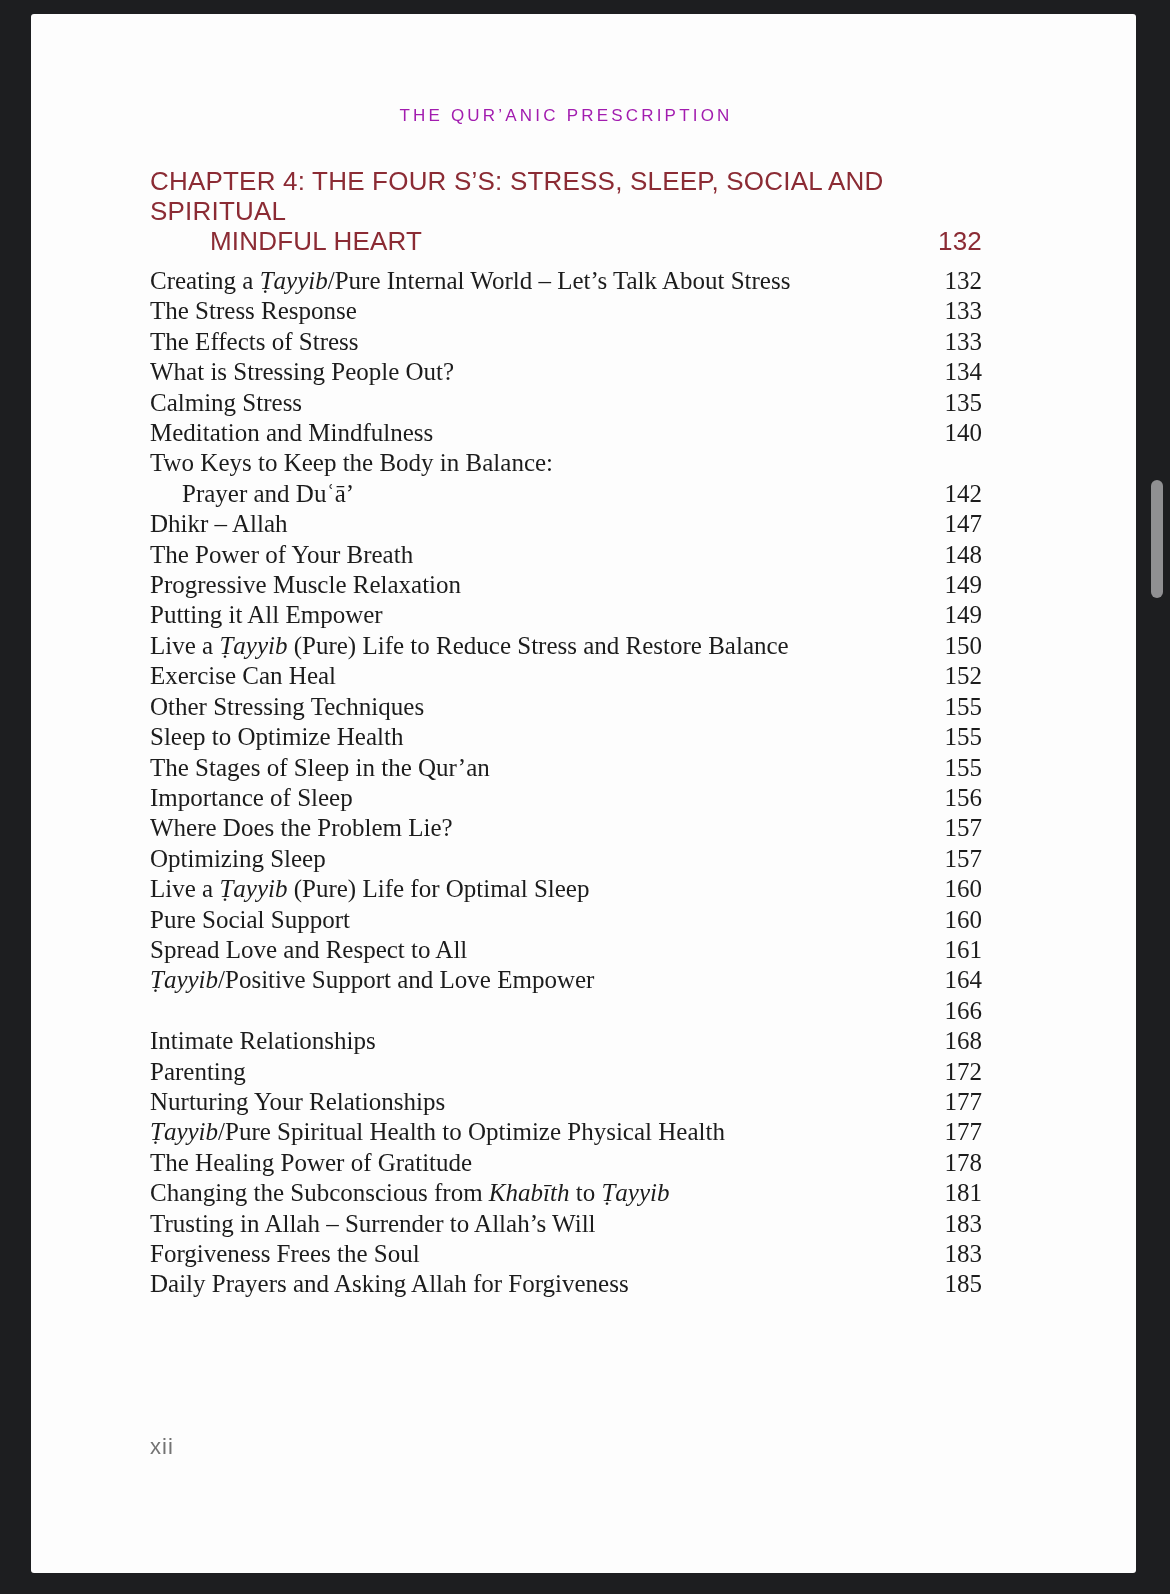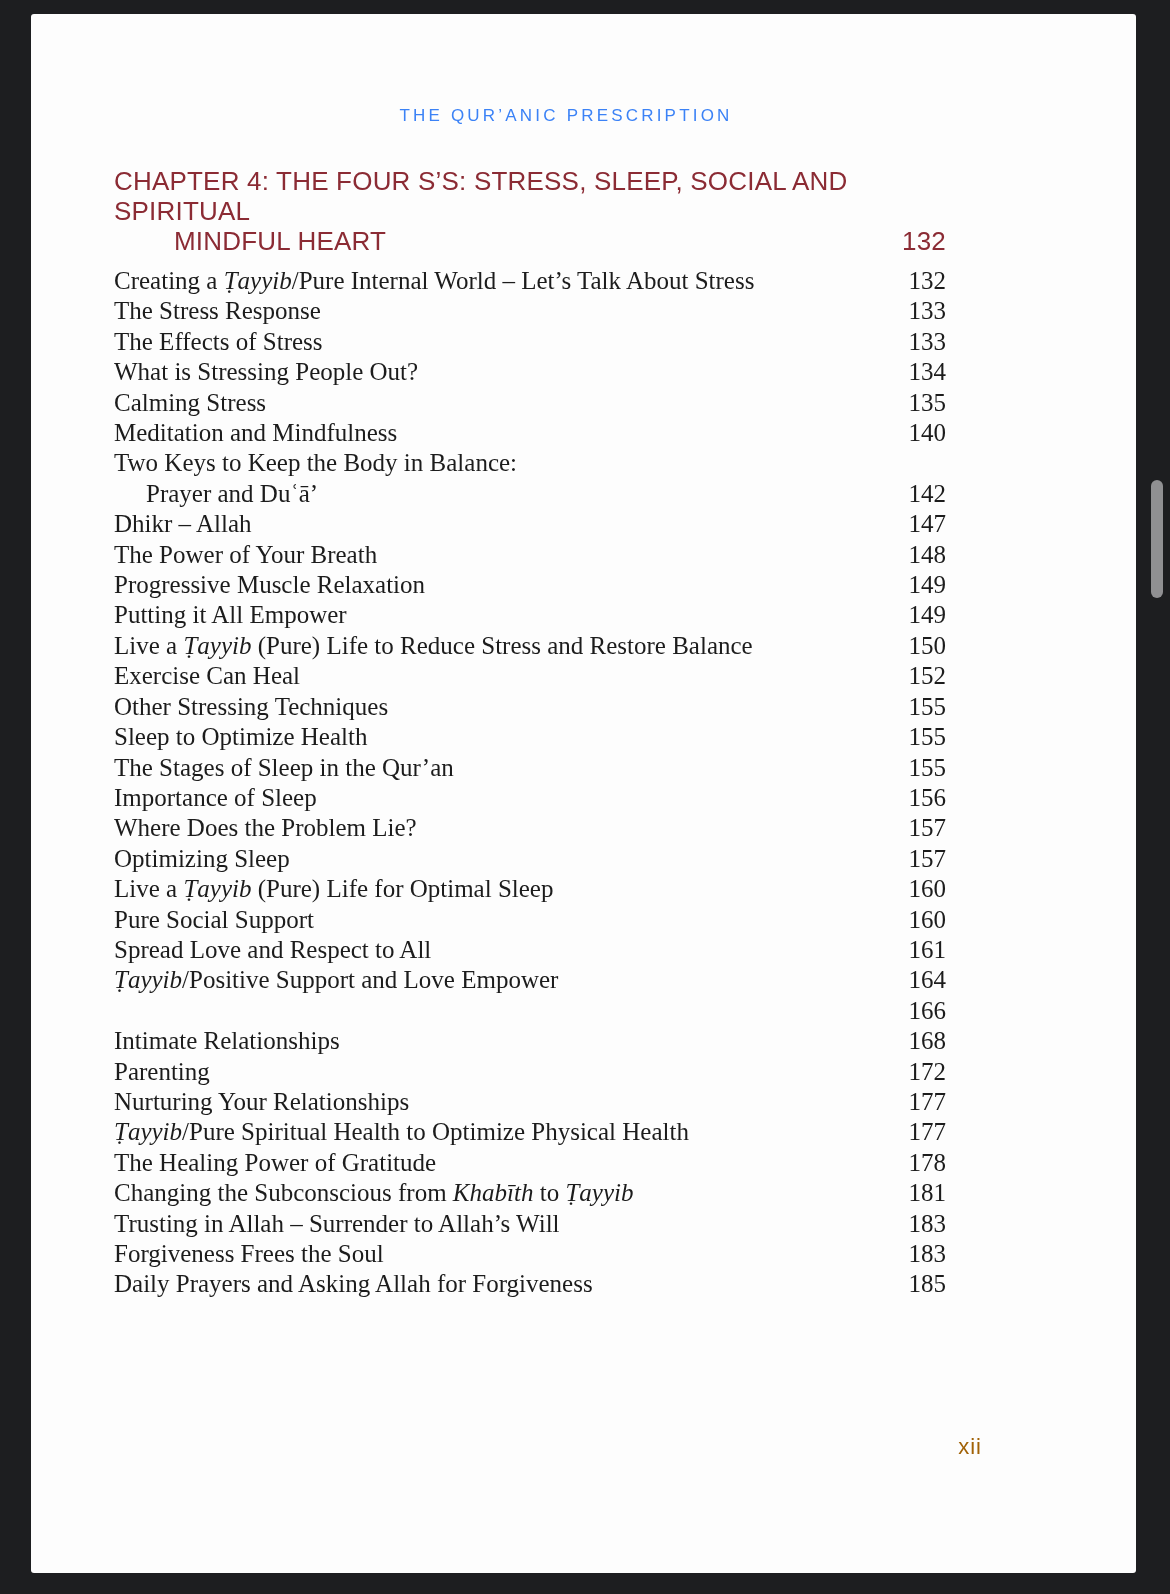--- a/index.html
+++ b/index.html
@@ -27,25 +27,25 @@
     border-radius: 3px;
   }
   .running-head {
     margin-left: 119px;
     width: 832px;
     padding-top: 92px;
     text-align: center;
     font-size: 17px;
     line-height: 20px;
     letter-spacing: 3.2px;
-    color: #3b82f6;
+    color: #a21caf;
     font-family: "Liberation Sans", sans-serif;
   }
   .content {
-    margin-left: 83px;
+    margin-left: 119px;
     width: 832px;
   }
   .chapter-heading {
     margin-top: 40px;
     color: #8b2b34;
     font-size: 26px;
     line-height: 30px;
     font-weight: 500;
     letter-spacing: 0.2px;
     font-family: "Liberation Sans", sans-serif;
@@ -66,24 +66,24 @@
     color: #1c1c1c;
   }
   .t-row.indent .t-title { padding-left: 32px; }
   .t-title { white-space: nowrap; }
   .t-page { white-space: nowrap; }
   .folio {
     position: absolute;
     left: 119px;
     top: 1420px;
     width: 832px;
-    text-align: right;
+    text-align: left;
     font-size: 22px;
     letter-spacing: 1px;
-    color: #a16207;
+    color: #737373;
     font-family: "Liberation Sans", sans-serif;
   }
   .scrollbar-thumb {
     position: absolute;
     left: 1151px;
     top: 480px;
     width: 12px;
     height: 118px;
     border-radius: 6px;
     background: #909092;

